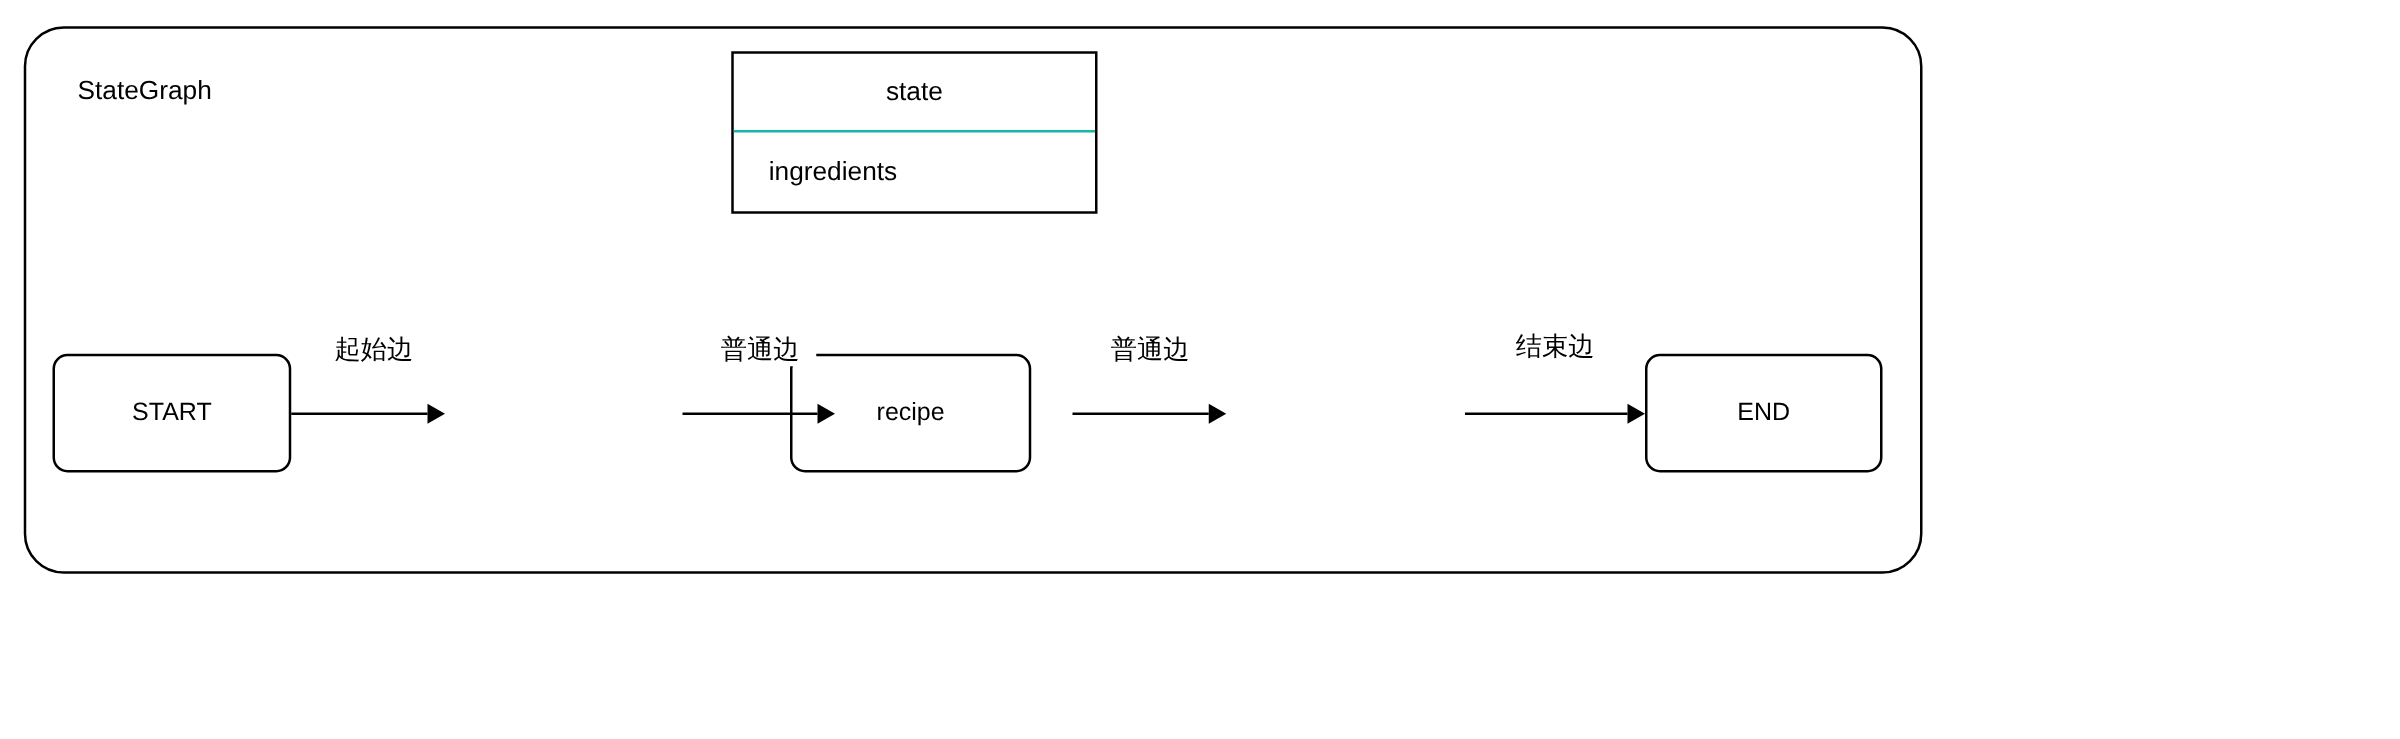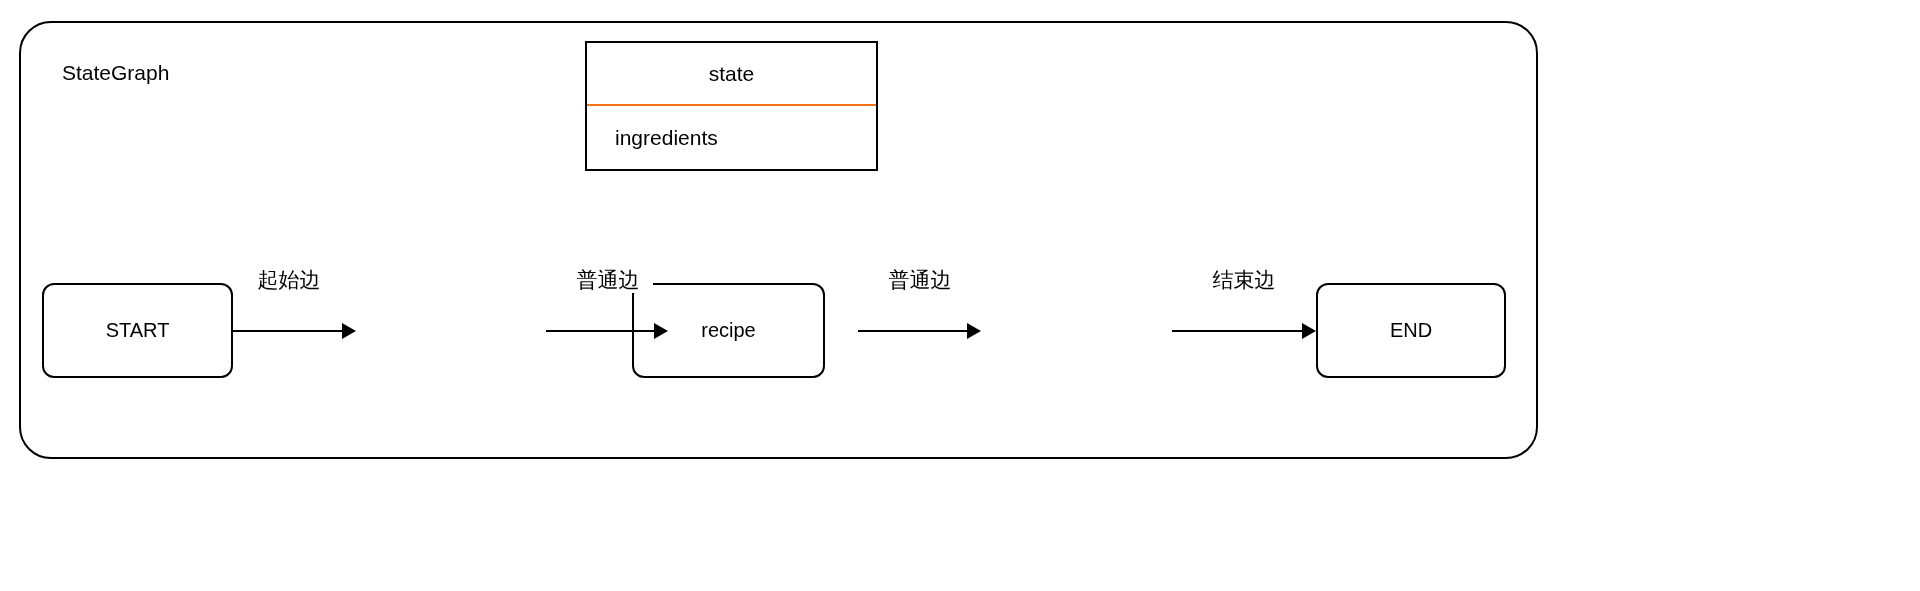--- a/index.html
+++ b/index.html
@@ -59,21 +59,21 @@
   .state-table-row {
     height: 63px;
     box-sizing: border-box;
     display: flex;
     align-items: center;
     font-size: 21px;
     color: #000000;
   }
   .state-table-row.header {
     justify-content: center;
-    border-bottom: 2px solid #f97316;
+    border-bottom: 2px solid #14b8a6;
   }
   .state-table-row.field {
     justify-content: flex-start;
     padding-left: 28px;
   }
 
   
   .node {
     position: absolute;
     top: 283px;
@@ -136,24 +136,24 @@
   .edge-label {
     position: absolute;
     top: 267px;
     font-size: 21px;
     line-height: 26px;
     color: #000000;
     white-space: nowrap;
     text-align: center;
     background: #ffffff;
   }
-  .edge-label-1 { left: 244px; width: 90px; }
+  .edge-label-1 { left: 254px; width: 90px; }
   .edge-label-2 { left: 563px; width: 90px; }
   .edge-label-3 { left: 875px; width: 90px; }
-  .edge-label-4 { left: 1199px; width: 90px; }
+  .edge-label-4 { left: 1199px; width: 90px; font-family: Liberation Mono, monospace; }
 </style>
 </head>
 <body>
 
 <div id="canvas">
 
   <div class="subgraph-frame"></div>
   <div class="subgraph-title">StateGraph</div>
 
   <div class="state-table">

